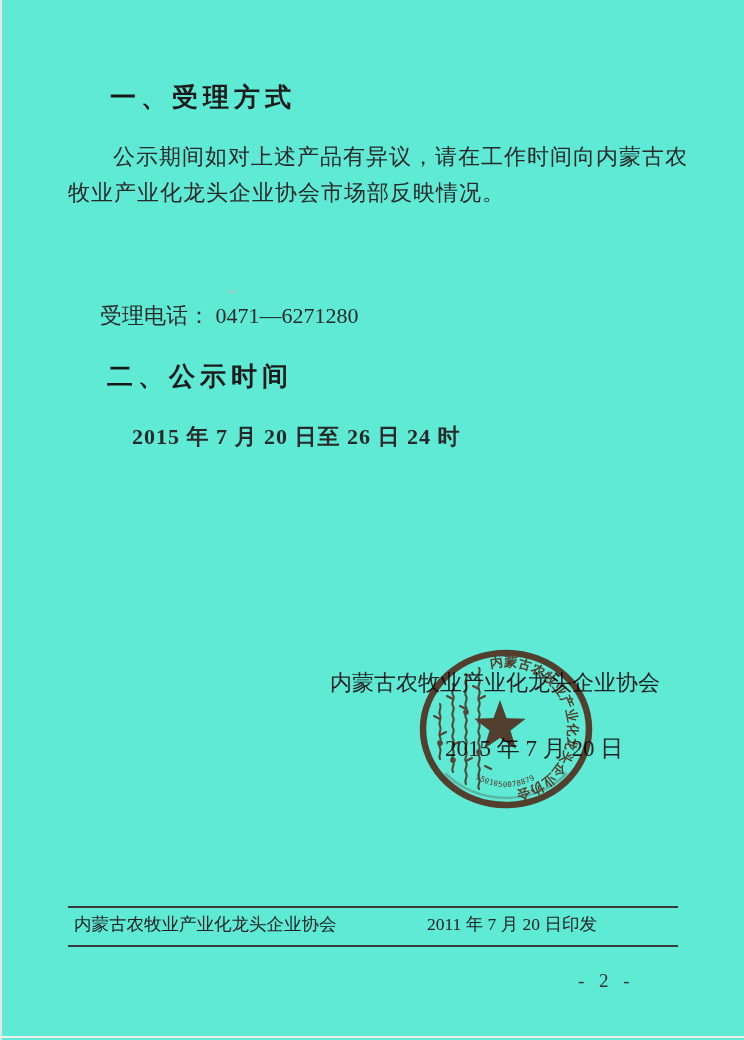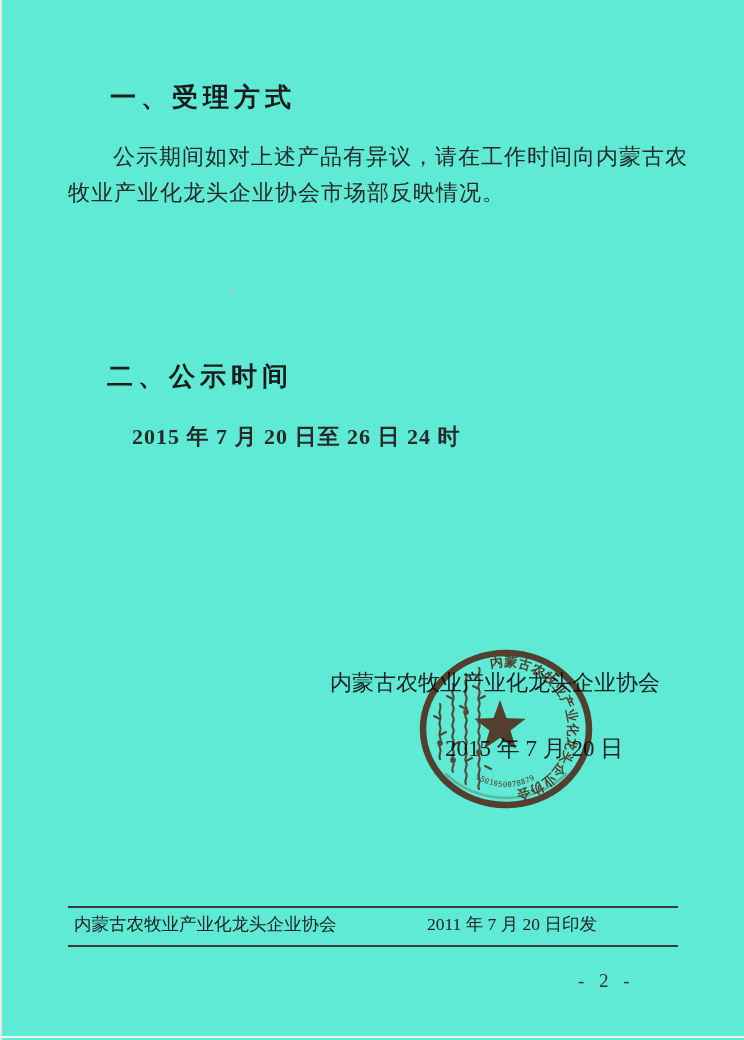--- a/index.html
+++ b/index.html
@@ -37,20 +37,21 @@
 <div class="page">
   <div class="edge-left"></div>
   <div class="edge-bottom"></div>
 
   <div class="t heading" style="left:110px;top:82px;">一、受理方式</div>
 
   <div class="t body-text spaced" style="left:68px;top:180px;">牧业产业化龙头企业协会市场部反映情况。</div>
   <div class="t body-text spaced" style="left:113px;top:144px;">公示期间如对上述产品有异议，请在工作时间向内蒙古农</div>
 
 
+  <div class="t body-text" style="left:100px;top:303px;">受理电话： 0471—6271280</div>
 
   <div class="t heading" style="left:107px;top:361px;">二、公示时间</div>
 
   <div class="t body-text spaced" style="left:132px;top:424px;font-weight:bold;">2015 年 7 月 20 日至 26 日 24 时</div>
 
   <div class="t sig" style="left:330px;top:670px;">内蒙古农牧业产业化龙头企业协会</div>
   <div class="t sig" style="left:445px;top:735px;font-size:23px;">2015 年 7 月 20 日</div>
 
   <svg class="seal" viewBox="0 0 182 170" aria-hidden="true">
     <defs>

